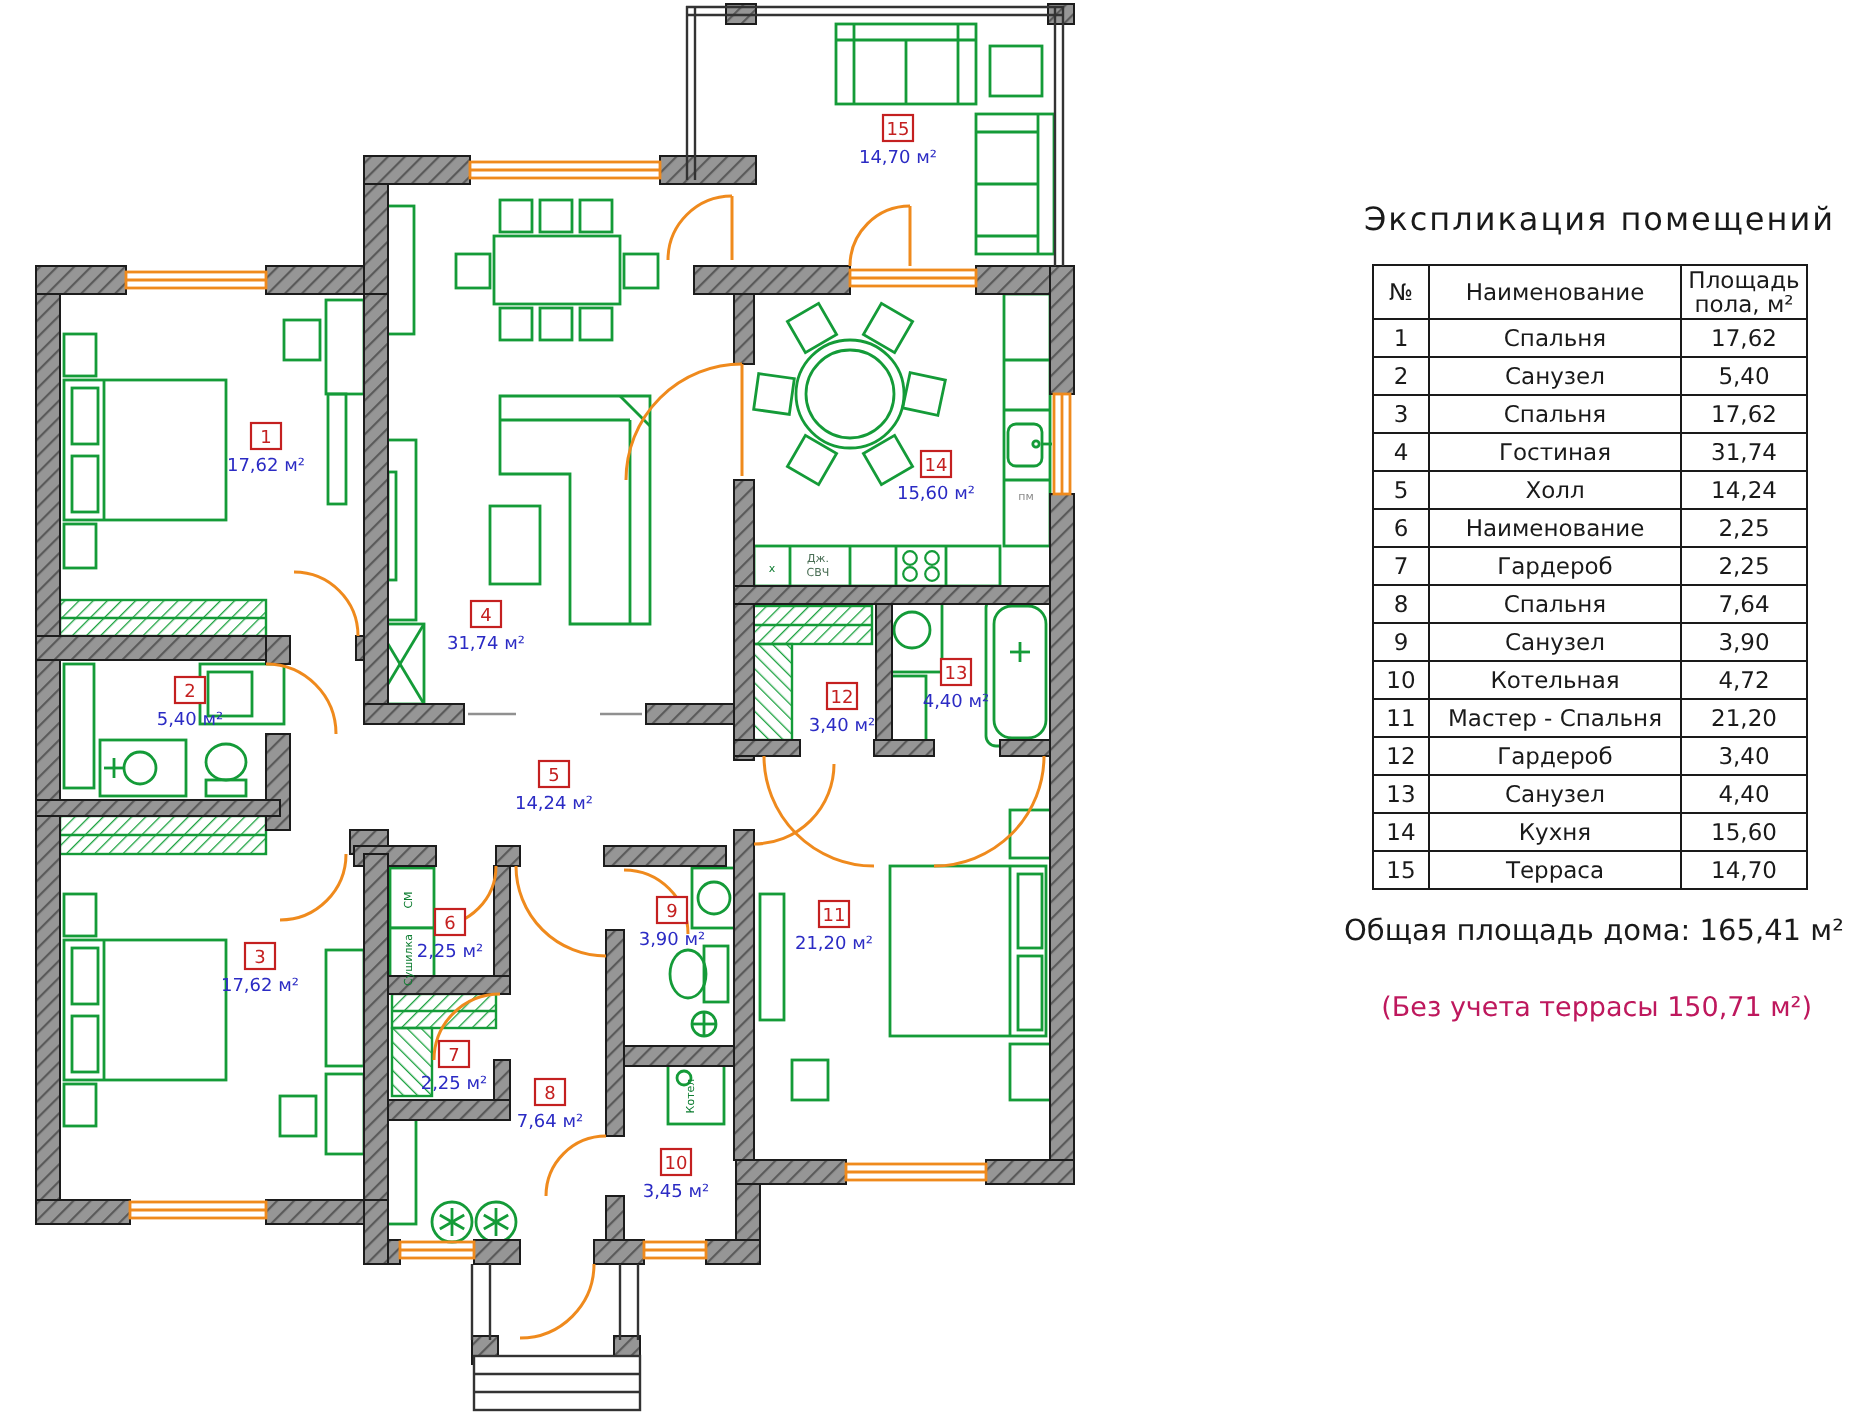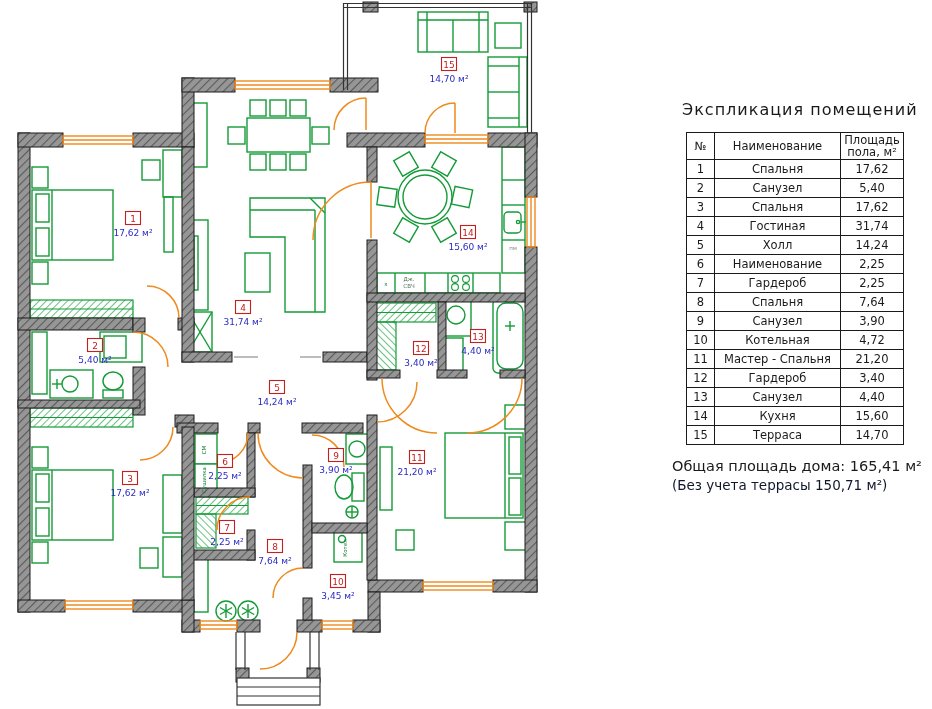--- a/index.html
+++ b/index.html
@@ -7,21 +7,21 @@
           font-family:"DejaVu Sans",sans-serif;}
   .plan{position:absolute;left:0;top:0;}
   .panel{position:absolute;left:672px;top:100px;width:234px;color:#1a1a1a;}
   .panel h1{font-size:16px;font-weight:normal;letter-spacing:1px;margin:0 0 13px 10px;white-space:nowrap;}
   table.expl{border-collapse:collapse;margin-left:14px;width:218px;table-layout:fixed;}
   table.expl th,table.expl td{border:1px solid #1a1a1a;font-weight:normal;text-align:center;
       font-size:11.5px;padding:0;height:18px;line-height:1.05;overflow:hidden;white-space:nowrap;}
   table.expl th{height:26px;}
   .c-num{width:27px;}.c-name{width:125px;}.c-area{width:62px;margin-left:48px;}
   .totals{margin:13px 0 0 0;text-align:center;font-size:14.5px;white-space:nowrap;}
-  .note{margin:3px 0 0 0;text-align:left;font-size:13.5px;color:#0f172a;white-space:nowrap;}
+  .note{margin:22px 0 0 0;text-align:right;font-size:13.5px;color:#be185d;white-space:nowrap;}
 </style>
 </head>
 <body>
 
 <div class="screen">
 
   <svg class="plan" width="660" height="709" viewBox="0 0 660 709">
     <defs>
       <pattern id="wh" width="6" height="6" patternUnits="userSpaceOnUse" patternTransform="rotate(45)">
         <rect width="6" height="6" fill="#969696"></rect>

